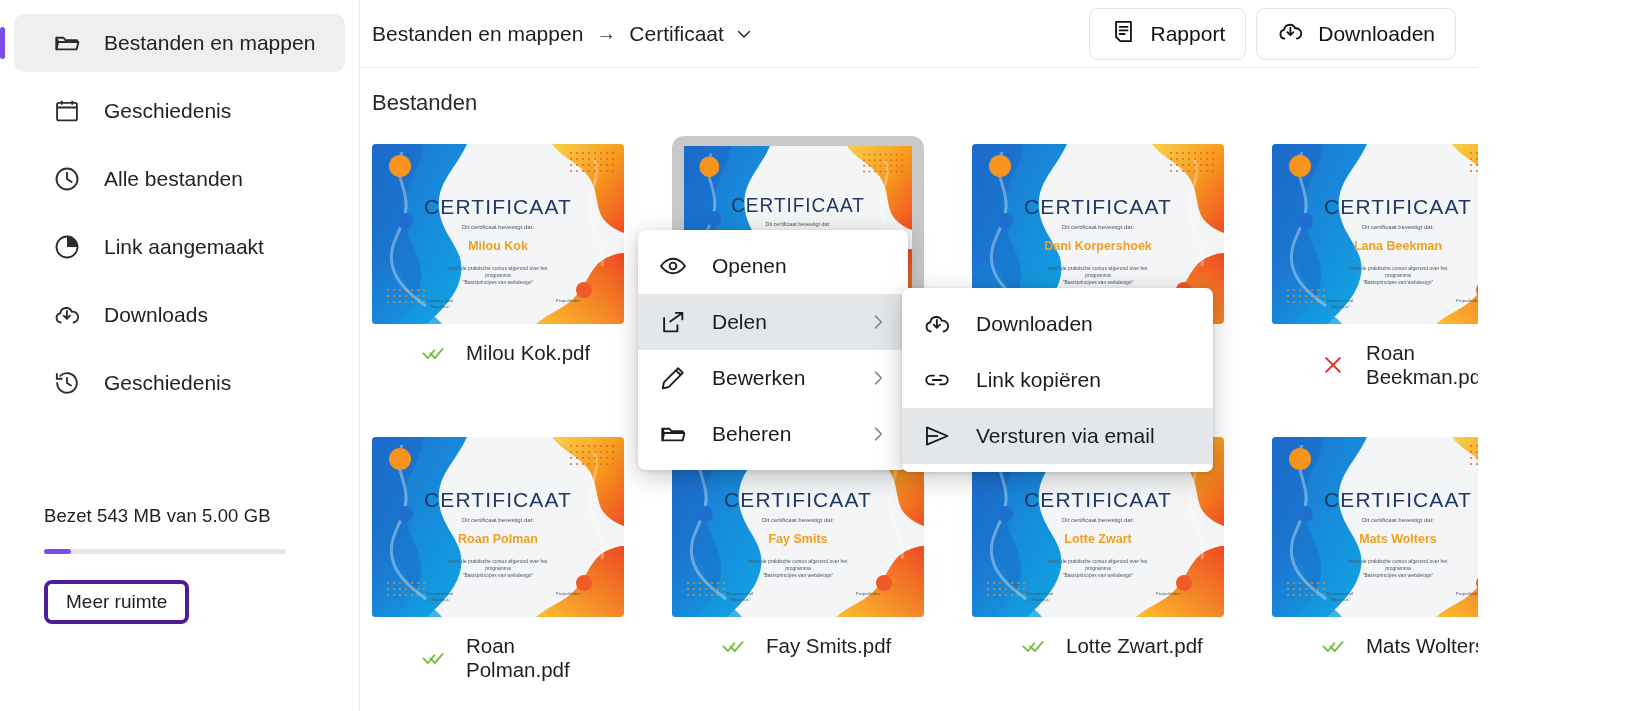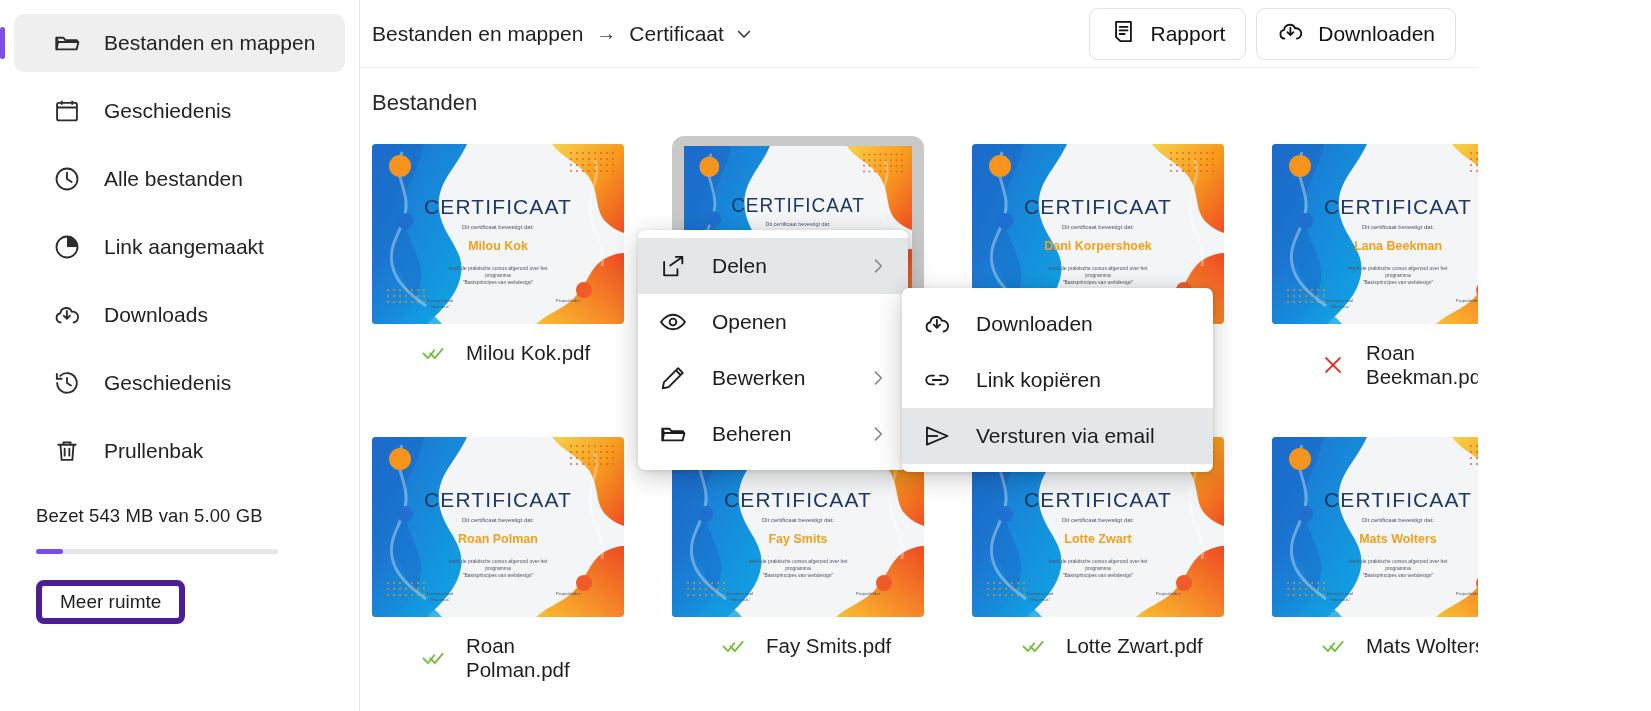--- a/index.html
+++ b/index.html
@@ -43,39 +43,39 @@
     width: 30px; height: 30px;
     margin-right: 22px;
     display: flex; align-items: center; justify-content: center;
     flex: 0 0 30px;
   }
   .nav-icon svg { width: 28px; height: 28px; display: block; }
   .nav-label { white-space: nowrap; }
 
   .storage {
     position: absolute;
-    left: 36px; top: 505px;
+    left: 44px; top: 505px;
     width: 290px;
   }
   .storage-text { font-size: 18.5px; color: #1f1f1f; letter-spacing: .1px; }
   .storage-track {
     margin-top: 22px;
     width: 242px; height: 5px;
     background: #e6e6e6; border-radius: 3px;
     position: relative;
   }
   .storage-fill {
     position: absolute; left: 0; top: 0; height: 5px;
     background: #7c4de8; border-radius: 3px;
   }
   .more-space {
     margin-top: 26px;
     display: inline-flex; align-items: center; justify-content: center;
     height: 44px; padding: 12px 18px;
-    border: 6px solid #4c1d95; border-radius: 8px;
+    border: 4px solid #4c1d95; border-radius: 8px;
     background: #fff; font-size: 19px; color: #1f1f1f;
     cursor: pointer; font-family: inherit;
   }
 
   
   .main { flex: 1; position: relative; height: 711px; background: #fff; overflow: hidden; }
   .topbar {
     height: 68px; border-bottom: 1px solid #ececec;
     display: flex; align-items: center;
     padding: 0 22px 0 12px;
@@ -220,29 +220,20 @@
       <span class="nav-icon">
         <svg viewBox="0 0 24 24" fill="none" stroke="#2c2c2c" stroke-width="1.6" stroke-linecap="round">
           <path d="M3.6 12a8.4 8.4 0 1 0 2.6-6.1"></path>
           <path d="M3.3 4.2v4.2h4.2"></path>
           <path d="M12 7.6V12l3.4 2.2"></path>
         </svg>
       </span>
       <span class="nav-label">Geschiedenis</span>
     </div>
 
-    <div class="nav-item">
-      <span class="nav-icon">
-        <svg viewBox="0 0 24 24" fill="none" stroke="#2c2c2c" stroke-width="1.6" stroke-linecap="round">
-          <path d="M4.6 6.6h14.8M9 6.6V4.6h6v2M6.4 6.6l1 13h9.2l1-13"></path>
-          <path d="M10 10v6M14 10v6"></path>
-        </svg>
-      </span>
-      <span class="nav-label">Prullenbak</span>
-    </div>
 
     <div class="storage">
       <div class="storage-text">Bezet 543 MB van 5.00 GB</div>
       <div class="storage-track">
         <div class="storage-fill" id="storage-fill" style="width: 11%;"></div>
       </div>
       <button class="more-space">Meer ruimte</button>
     </div>
   </aside>
 
@@ -1134,43 +1125,43 @@
         <path d="M1.5 12.5l5 5 7-8.5"></path>
                 <path d="M9 12.5l5 5 8.5-10"></path>
       </svg>
             </span>
            <span>Mats Wolters.pdf</span>
          </div>
         </div>
       </div>
 
     <div class="ctx-menu" id="ctx-main">
+      <div class="ctx-item">
+        <span class="ctx-ico">
+          <svg viewBox="0 0 24 24" fill="none" stroke="#1c1c1c" stroke-width="1.6">
+            <path d="M1.8 12S5.6 5.8 12 5.8 22.2 12 22.2 12 18.4 18.2 12 18.2 1.8 12 1.8 12z"></path>
+            <circle cx="12" cy="12" r="2.9"></circle>
+          </svg>
+        </span>
+        <span>Openen</span>
+      </div>
+
       <div class="ctx-item hl">
         <span class="ctx-ico">
           <svg viewBox="0 0 24 24" fill="none" stroke="#1c1c1c" stroke-width="1.6" stroke-linecap="round" stroke-linejoin="round">
             <path d="M4.4 8.6V20h11.4v-5.2"></path>
             <path d="M9.6 11.6 20 4.2M20 4.2h-5.6M20 4.2v5.6"></path>
           </svg>
         </span>
         <span>Delen</span>
         <span class="ctx-arrow">
           <svg viewBox="0 0 24 24" fill="none" stroke-width="2" stroke-linecap="round" stroke-linejoin="round">
               <path d="M9 5l7 7-7 7"></path>
             </svg>
         </span>
-      </div>
-
-      <div class="ctx-item">
-        <span class="ctx-ico">
-          <svg viewBox="0 0 24 24" fill="none" stroke="#1c1c1c" stroke-width="1.6">
-            <path d="M1.8 12S5.6 5.8 12 5.8 22.2 12 22.2 12 18.4 18.2 12 18.2 1.8 12 1.8 12z"></path>
-            <circle cx="12" cy="12" r="2.9"></circle>
-          </svg>
-        </span>
-        <span>Openen</span>
       </div>
 
       <div class="ctx-item">
         <span class="ctx-ico">
           <svg viewBox="0 0 24 24" fill="none" stroke="#1c1c1c" stroke-width="1.6" stroke-linejoin="round">
             <path d="M16.4 3.6l4 4L8.2 19.8l-5 1 1-5z"></path>
             <path d="M14.6 5.4l4 4"></path>
           </svg>
         </span>
         <span>Bewerken</span>

